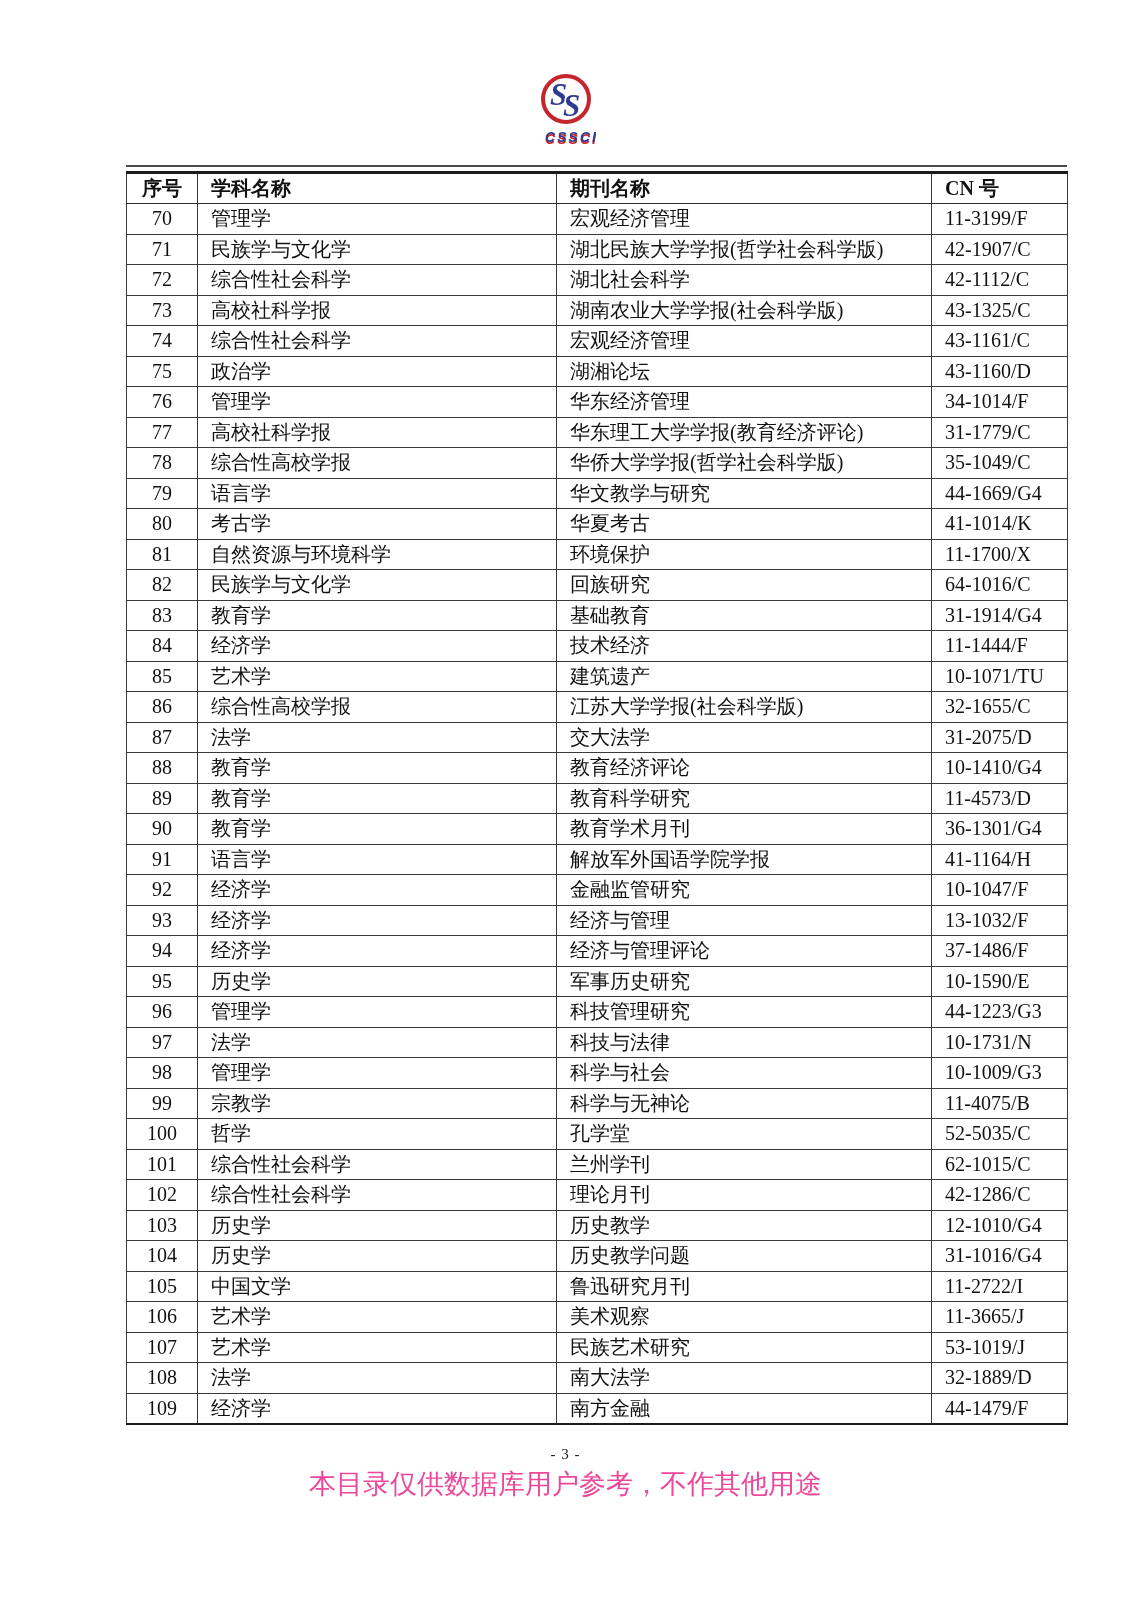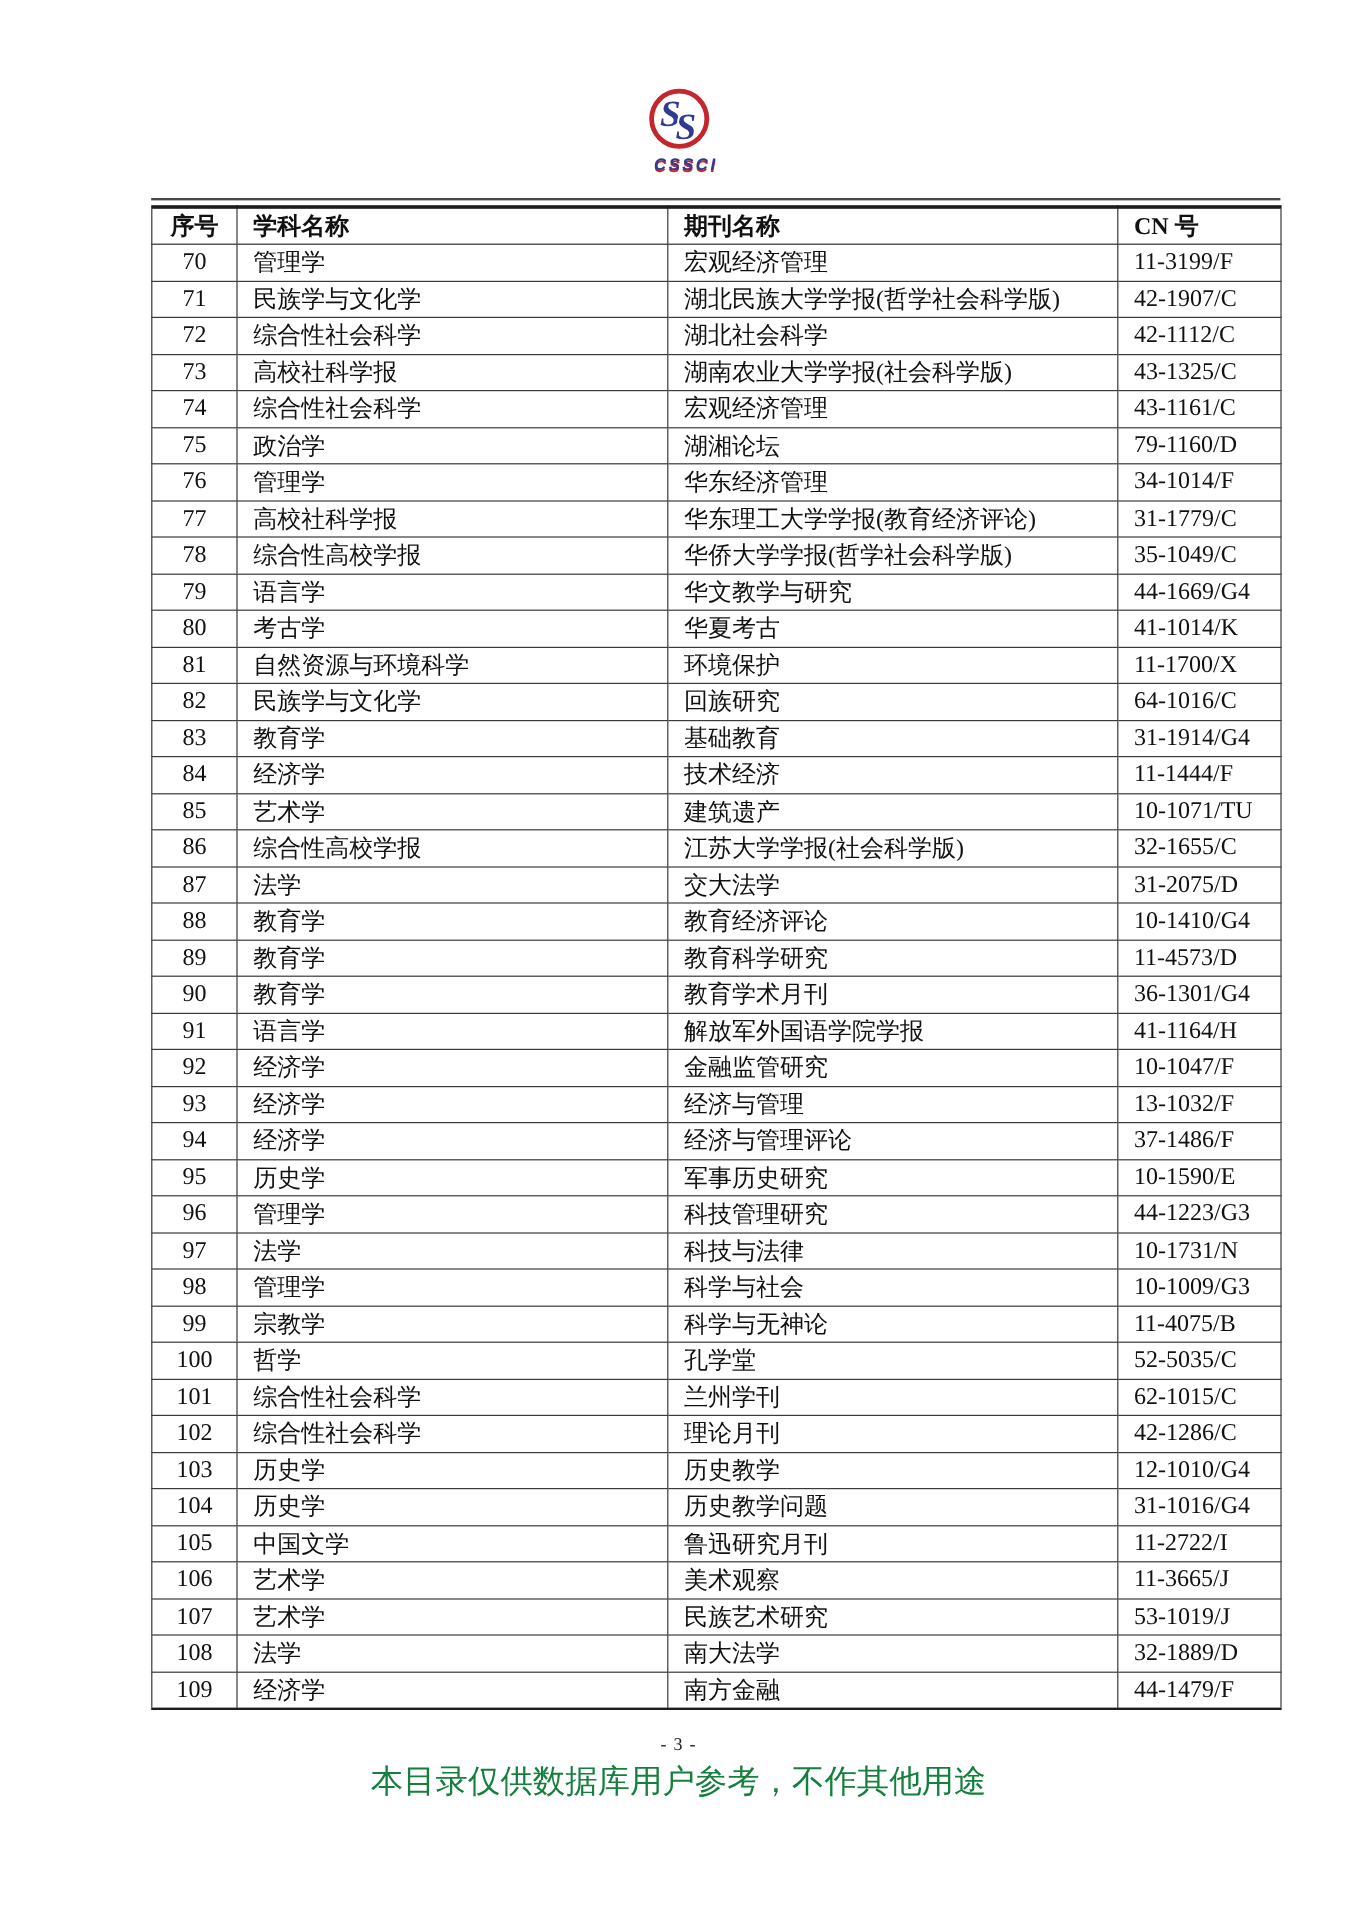--- a/index.html
+++ b/index.html
@@ -94,21 +94,21 @@
     letter-spacing: 1px;
     color: #1a1a1a;
   }
   .footnote {
     position: absolute;
     top: 1466px;
     left: 0;
     width: 100%;
     text-align: center;
     font-size: 27px;
-    color: #15803d;
+    color: #ec4899;
   }
 </style>
 </head>
 <body>
 
 <div class="page">
 
   <div class="logo">
     <svg width="60" height="56" viewBox="0 0 60 56">
       <circle cx="30" cy="27" r="23" fill="none" stroke="#c5262d" stroke-width="4"></circle>
@@ -163,21 +163,21 @@
           <tr>
             <td class="c0">74</td>
             <td class="c1">综合性社会科学</td>
             <td class="c2">宏观经济管理</td>
             <td class="c3">43-1161/C</td>
           </tr>
           <tr>
             <td class="c0">75</td>
             <td class="c1">政治学</td>
             <td class="c2">湖湘论坛</td>
-            <td class="c3">79-1160/D</td>
+            <td class="c3">43-1160/D</td>
           </tr>
           <tr>
             <td class="c0">76</td>
             <td class="c1">管理学</td>
             <td class="c2">华东经济管理</td>
             <td class="c3">34-1014/F</td>
           </tr>
           <tr>
             <td class="c0">77</td>
             <td class="c1">高校社科学报</td>

